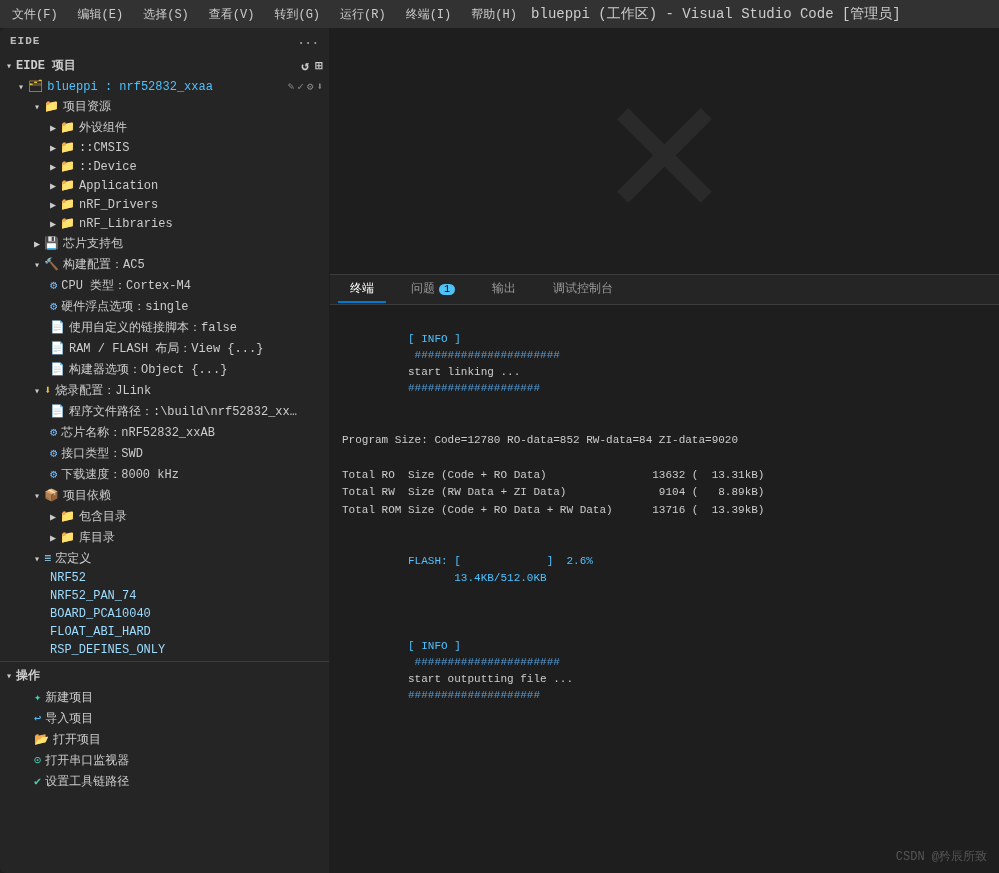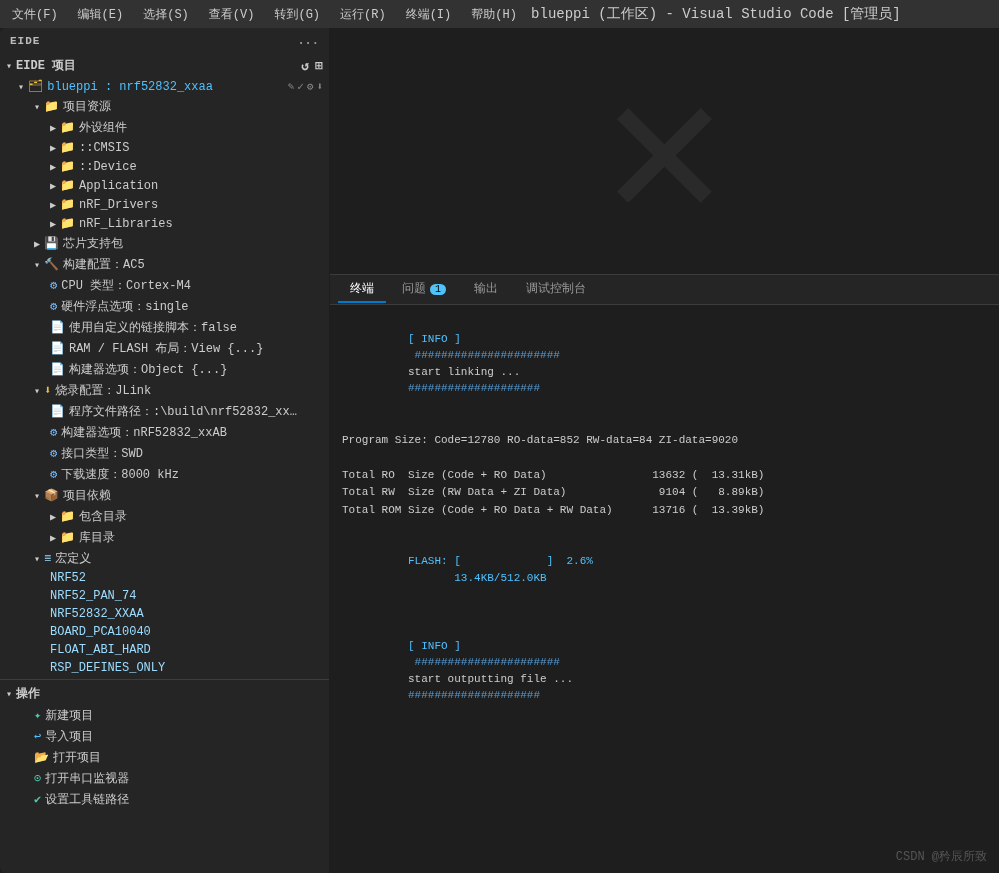--- a/index.html
+++ b/index.html
@@ -146,21 +146,21 @@
       overflow: hidden;
     }
     #terminal-tabs {
       display: flex;
       align-items: center;
       background: #252526;
       height: 30px;
       border-bottom: 1px solid #3c3c3c;
       flex-shrink: 0;
       padding: 0 8px;
-      gap: 4px;
+      gap: 13px;
     }
     .terminal-tab {
       padding: 4px 12px;
       cursor: pointer;
       font-size: 12px;
       color: #999999;
       border-bottom: 2px solid transparent;
     }
     .terminal-tab.active {
       color: #ffffff;
@@ -332,21 +332,21 @@
         <span>烧录配置：JLink</span>
       </div>
 
       <div class="tree-item indent-3">
         <span class="icon icon-file">📄</span>
         <span style="overflow:hidden;text-overflow:ellipsis;max-width:230px;">程序文件路径：:\build\nrf52832_xxaa\bl...</span>
       </div>
 
       <div class="tree-item indent-3">
         <span class="icon icon-gear">⚙</span>
-        <span>构建器选项：nRF52832_xxAB</span>
+        <span>芯片名称：nRF52832_xxAB</span>
       </div>
 
       <div class="tree-item indent-3">
         <span class="icon icon-gear">⚙</span>
         <span>接口类型：SWD</span>
       </div>
 
       <div class="tree-item indent-3">
         <span class="icon icon-gear">⚙</span>
         <span>下载速度：8000 kHz</span>
@@ -377,23 +377,20 @@
       </div>
 
       <div class="tree-item indent-3">
         <span style="color:#9cdcfe;">NRF52</span>
       </div>
 
       <div class="tree-item indent-3">
         <span style="color:#9cdcfe;">NRF52_PAN_74</span>
       </div>
 
-      <div class="tree-item indent-3">
-        <span style="color:#9cdcfe;">NRF52832_XXAA</span>
-      </div>
 
       <div class="tree-item indent-3">
         <span style="color:#9cdcfe;">BOARD_PCA10040</span>
       </div>
 
       <div class="tree-item indent-3">
         <span style="color:#9cdcfe;text-align:right;">FLOAT_ABI_HARD</span>
       </div>
 
       <div class="tree-item indent-3">

